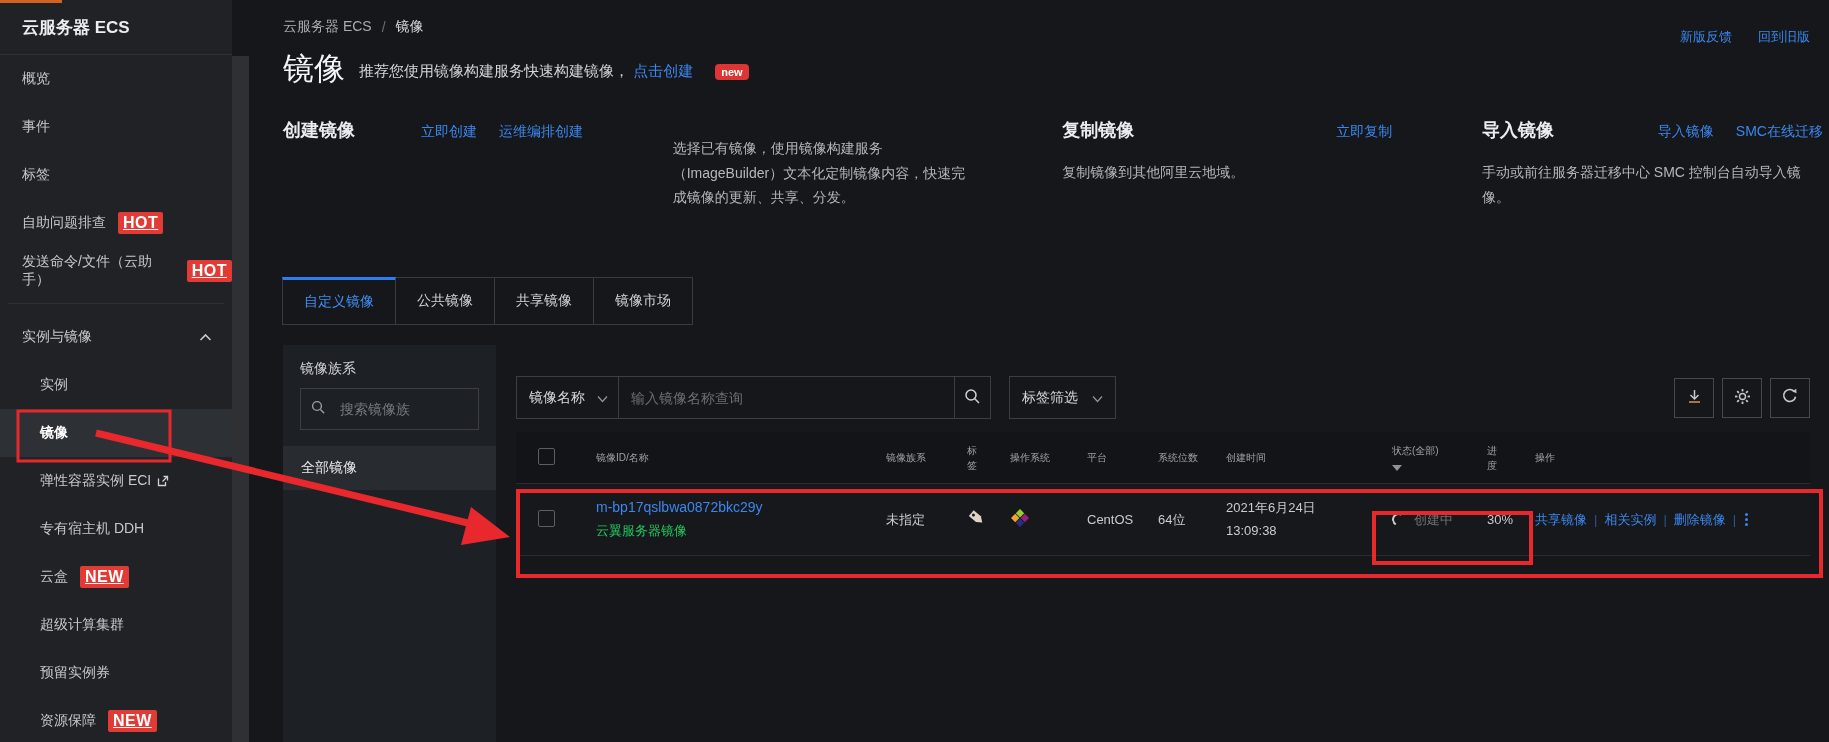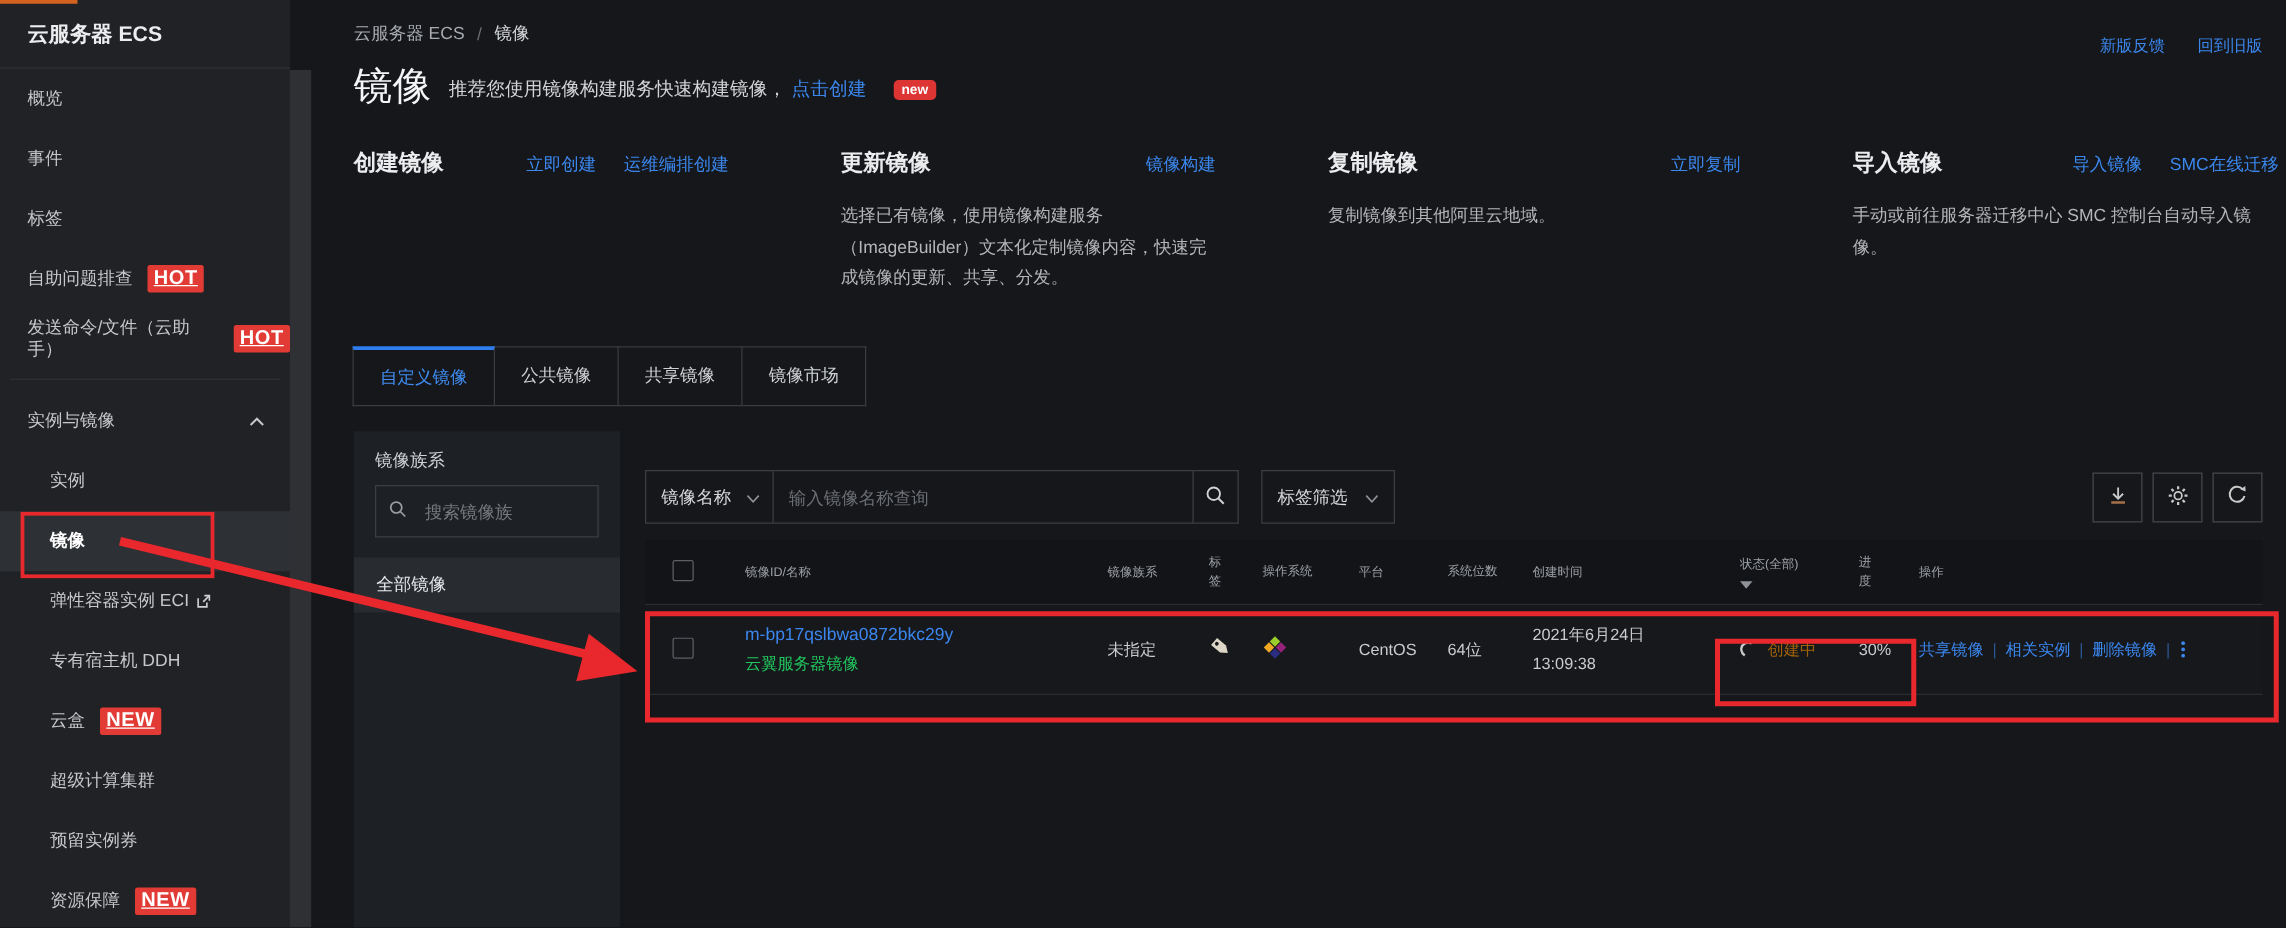--- a/index.html
+++ b/index.html
@@ -76,21 +76,21 @@
            color:#9da0a5; font-size:10px; }
   .trow { height:72px; border-bottom:1px solid #2a2c30; background:#16181c; font-size:13px; color:#c9cbce; }
   .cell { padding-left:16px; overflow:hidden; }
   .cell.first { padding-left:22px; }
   .hdr-narrow { display:inline-block; line-height:1.5; word-break:break-all; }
   .w1 { width:15px; } .w3 { width:44px; }
   .checkbox { width:17px; height:17px; border:1px solid #5c5e63; border-radius:2px; display:inline-block; cursor:pointer; }
   .id-link { color:#3b87ee; font-size:14px; cursor:pointer; }
   .id-name { margin-top:7px; color:#22c55e; }
   .two-line { line-height:1.7; }
-  .status-cell { display:flex; align-items:center; gap:9px; color:#a16207; }
+  .status-cell { display:flex; align-items:center; gap:9px; color:#737373; }
   .spinner { width:13px; height:13px; border-radius:50%; border:2px solid transparent;
              border-top-color:#c9c9c9; border-left-color:#c9c9c9; transform:rotate(-15deg); flex:none; }
   .tri-down { width:0; height:0; border-left:5px solid transparent; border-right:5px solid transparent;
               border-top:6px solid #8f9296; margin-top:7px; cursor:pointer; }
   .actions { display:flex; align-items:center; gap:7px; font-size:13px; white-space:nowrap; }
   .act-sep { color:#3b87ee; opacity:.55; }
   .dots-v { display:inline-flex; flex-direction:column; gap:2px; margin-left:2px; cursor:pointer; }
   .dots-v i { width:3px; height:3px; border-radius:50%; background:#3b87ee; }
   
   .overlay { position:absolute; inset:0; z-index:50; pointer-events:none; }
@@ -191,26 +191,20 @@
     <div class="card">
       <div class="card-head">
         <span class="card-title">创建镜像</span>
         <span class="card-links">
           <span class="blue">立即创建</span>
           <span class="blue">运维编排创建</span>
         </span>
       </div>
     </div>
     <div class="card">
-      <div class="card-head">
-        <span class="card-title">更新镜像</span>
-        <span class="card-links">
-          <span class="blue">镜像构建</span>
-        </span>
-      </div>
       <div class="card-desc">选择已有镜像，使用镜像构建服务（ImageBuilder）文本化定制镜像内容，快速完成镜像的更新、共享、分发。</div>
     </div>
     <div class="card">
       <div class="card-head">
         <span class="card-title">复制镜像</span>
         <span class="card-links">
           <span class="blue">立即复制</span>
         </span>
       </div>
       <div class="card-desc">复制镜像到其他阿里云地域。</div>

